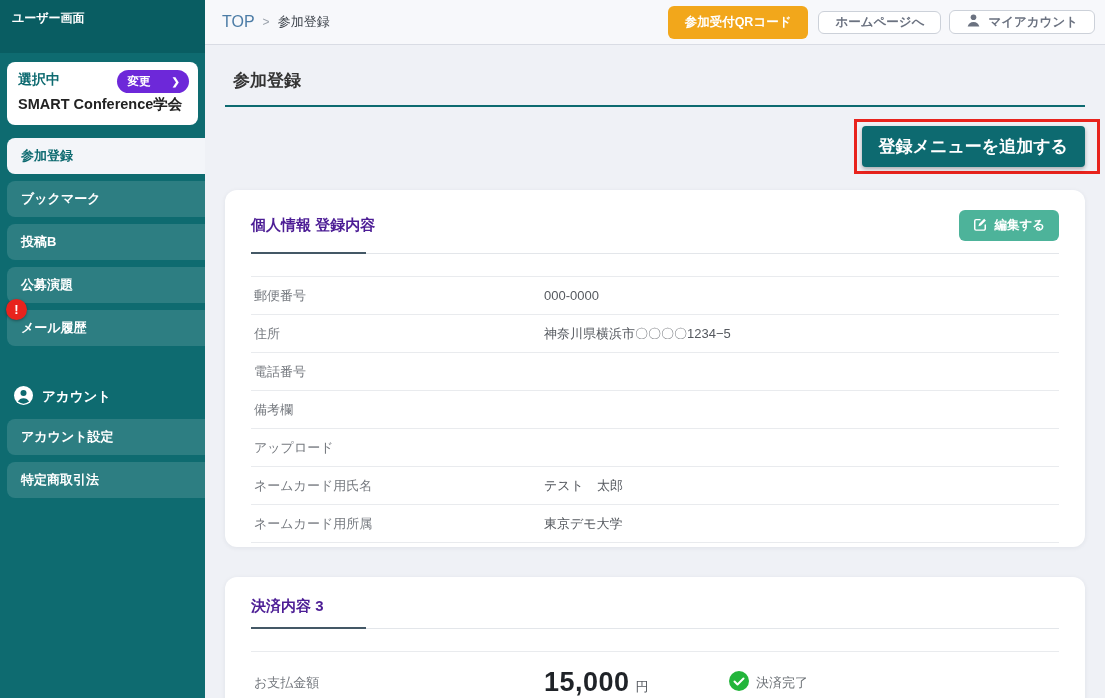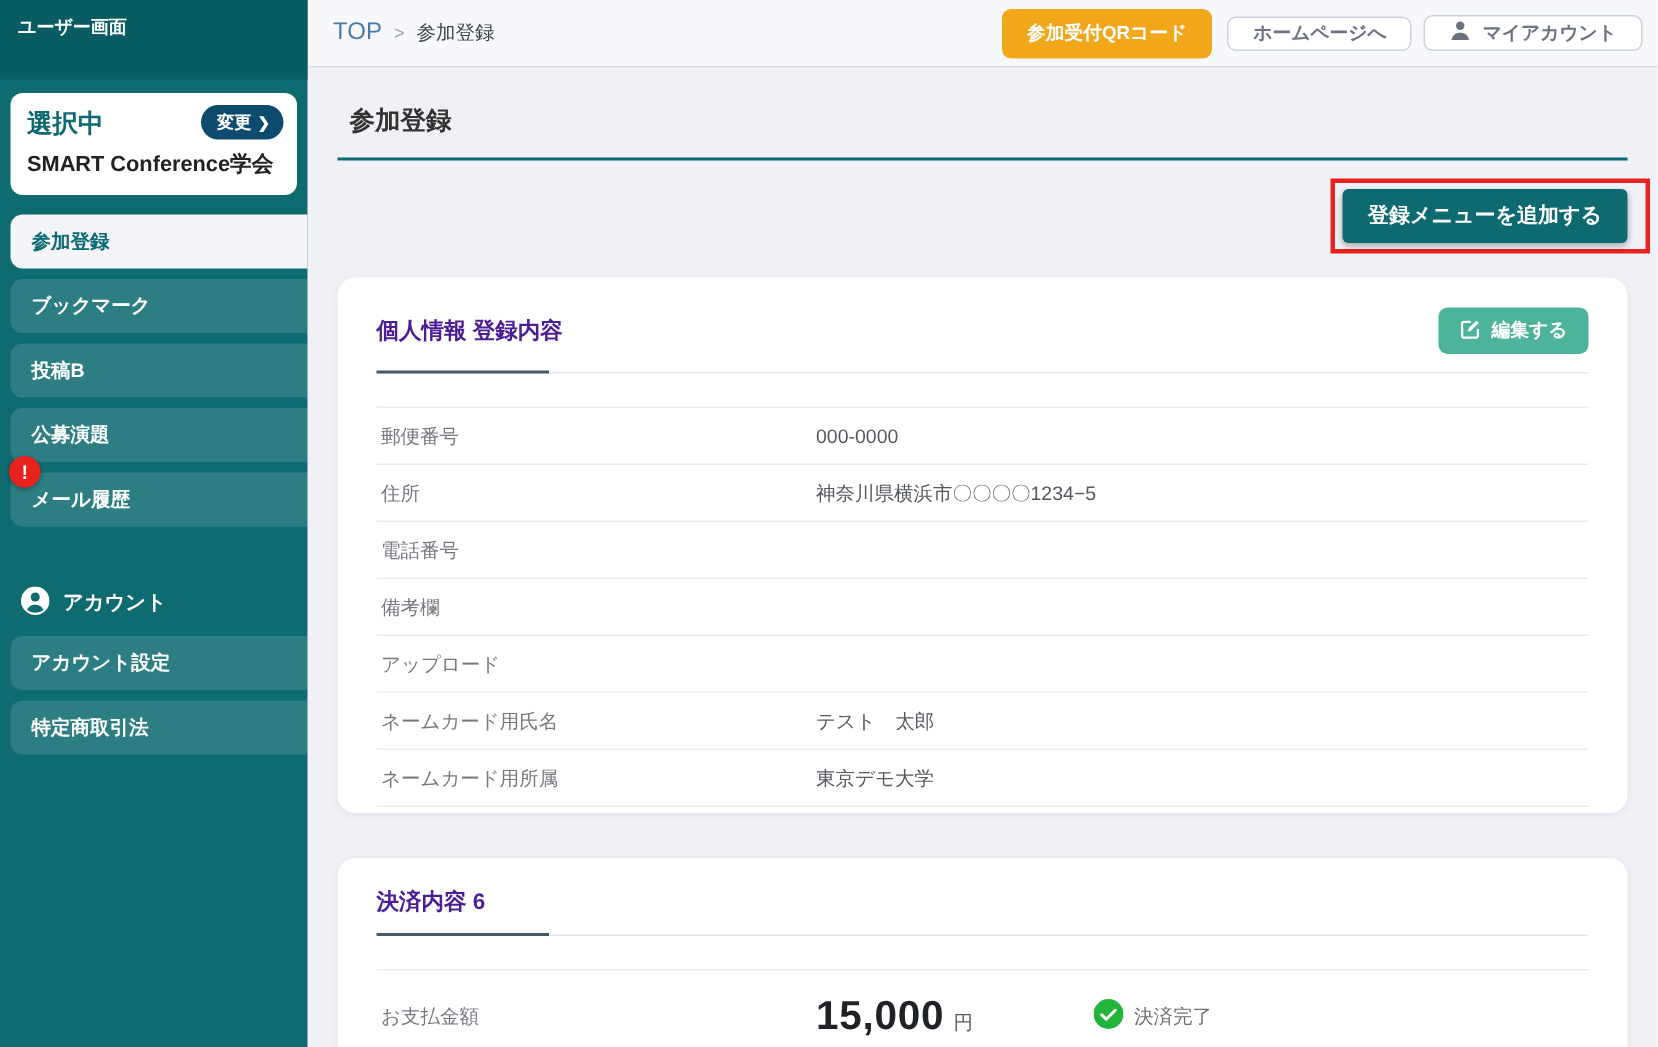--- a/index.html
+++ b/index.html
@@ -6,24 +6,24 @@
   html,body { width:1105px; height:698px; overflow:hidden; background:#fff;
     font-family:"Liberation Sans","DejaVu Sans",sans-serif; }
   .app { display:flex; width:1105px; height:698px; overflow:hidden; }
 
   
   .sidebar { width:205px; min-width:205px; background:#0e6b70; position:relative; }
   .sb-header { background:#095d62; height:53px; padding:8px 12px; }
   .brand-row { display:flex; align-items:center; gap:8px; color:#fff; font-size:15px; letter-spacing:.5px; }
   .brand-sub { color:#fff; font-size:12px; font-weight:bold; margin-top:2px; }
   .conf-card { background:#fff; margin:9px 7px 0; border-radius:8px; padding:9px 11px 11px; position:relative; }
-  .sel-label { color:#0d6a70; font-weight:bold; font-size:17px; }
-  .change-pill { position:absolute; right:9px; top:8px; background:#0c4a6e; color:#fff;
+  .sel-label { color:#0d6a70; font-weight:bold; font-size:14px; }
+  .change-pill { position:absolute; right:9px; top:8px; background:#6d28d9; color:#fff;
     font-size:11.5px; font-weight:bold; border-radius:13px; padding:4px 9px 4px 11px;
-    display:flex; align-items:center; gap:4px; border:none; cursor:pointer; }
+    display:flex; align-items:center; gap:21px; border:none; cursor:pointer; }
   .change-pill .chev { font-size:10px; }
   .conf-name { font-size:14.5px; font-weight:bold; color:#222; margin-top:6px; }
   .nav { margin-top:13px; }
   .nav-item { position:relative; margin:0 0 7px 7px; height:36px; display:flex; align-items:center;
     padding:0 14px; background:rgba(255,255,255,.13); color:#fff; font-size:13px; font-weight:bold;
     border-radius:8px 0 0 8px; cursor:pointer; }
   .nav-item.active { background:#f3f5f9; color:#0d6a70; }
   .nav-badge { position:absolute; left:-1px; top:-11px; width:21px; height:21px; background:#e8231d;
     color:#fff; border-radius:50%; display:flex; align-items:center; justify-content:center;
     font-weight:bold; font-size:13px; box-shadow:0 1px 3px rgba(0,0,0,.35); }
@@ -43,21 +43,21 @@
     padding:8px 17px; border-radius:6px; border:none; margin-right:10px; }
   .btn-outline { background:#fff; border:1px solid #ccd1d9; color:#6b7280; font-weight:bold;
     font-size:12.5px; padding:2px 16px; border-radius:6px; display:flex; align-items:center; gap:7px; }
   .btn-outline + .btn-outline { margin-left:8px; }
 
   .content { padding:16px 20px 0; overflow:hidden; }
   .page-title { font-size:17px; font-weight:bold; color:#333; margin:8px 0 0 8px; }
   .title-rule { border-bottom:2px solid #0d6a70; margin-top:13px; }
   .add-row { display:flex; justify-content:flex-end; margin-top:12px; }
   .annotation { border:3px solid #e8231d; padding:4px 12px 4px 5px; margin-right:-15px; }
-  .btn-add { background:#0d6a70; color:#fff; font-weight:bold; font-size:14px; padding:9px 17px;
+  .btn-add { background:#0d6a70; color:#fff; font-weight:bold; font-size:17px; padding:9px 17px;
     border-radius:4px; border:none; box-shadow:0 2px 4px rgba(0,0,0,.3); }
 
   .card { background:#fff; border-radius:12px; padding:20px 26px 4px; box-shadow:0 1px 5px rgba(30,40,60,.07); }
   .card-1 { margin-top:16px; }
   .card-2 { margin-top:30px; }
   .card-hdr { display:flex; align-items:center; justify-content:space-between; }
   .card-title { font-size:15px; font-weight:bold; color:#4c1d95; }
   .btn-edit { background:#4db39a; color:#fff; font-weight:bold; font-size:12.5px; padding:7px 14px;
     border-radius:6px; border:none; display:flex; align-items:center; gap:7px; }
   .card-rule { height:1px; background:#e3e6ea; position:relative; margin-top:12px; }
@@ -200,21 +200,21 @@
           </div>
           <div class="trow">
             <div class="tlabel">ネームカード用所属</div>
             <div class="tvalue">東京デモ大学</div>
           </div>
         </div>
       </section>
 
       <section class="card card-2">
         <div class="card-hdr">
-          <div class="card-title">決済内容 6</div>
+          <div class="card-title">決済内容 3</div>
         </div>
         <div class="card-rule"></div>
 
         <div class="tbl">
           <div class="trow pay-row">
             <div class="tlabel">お支払金額</div>
             <div class="pay-amount">
               <span class="amount">15,000</span>
               <span class="unit">円</span>
             </div>

